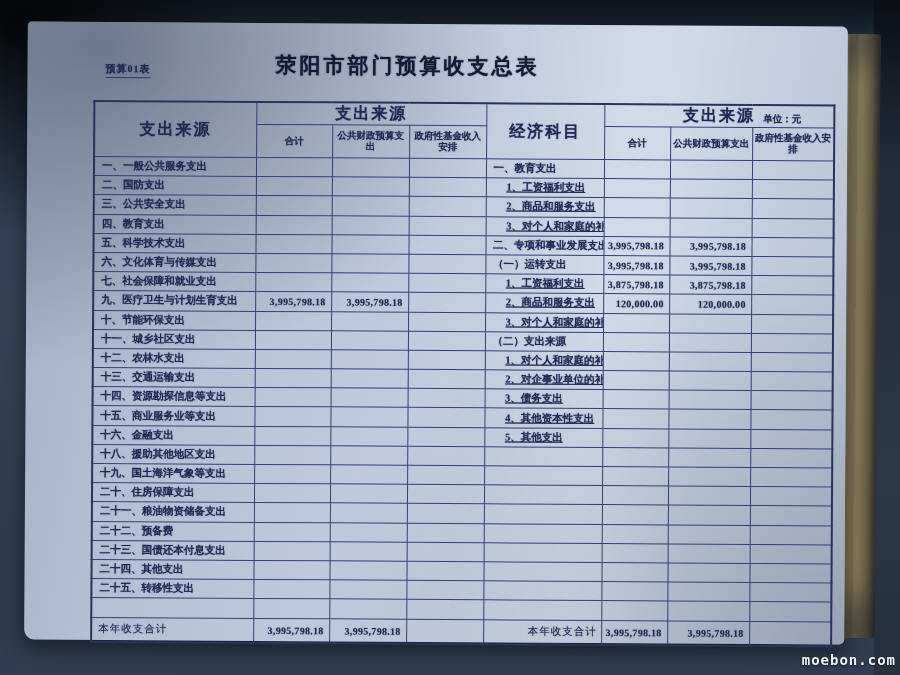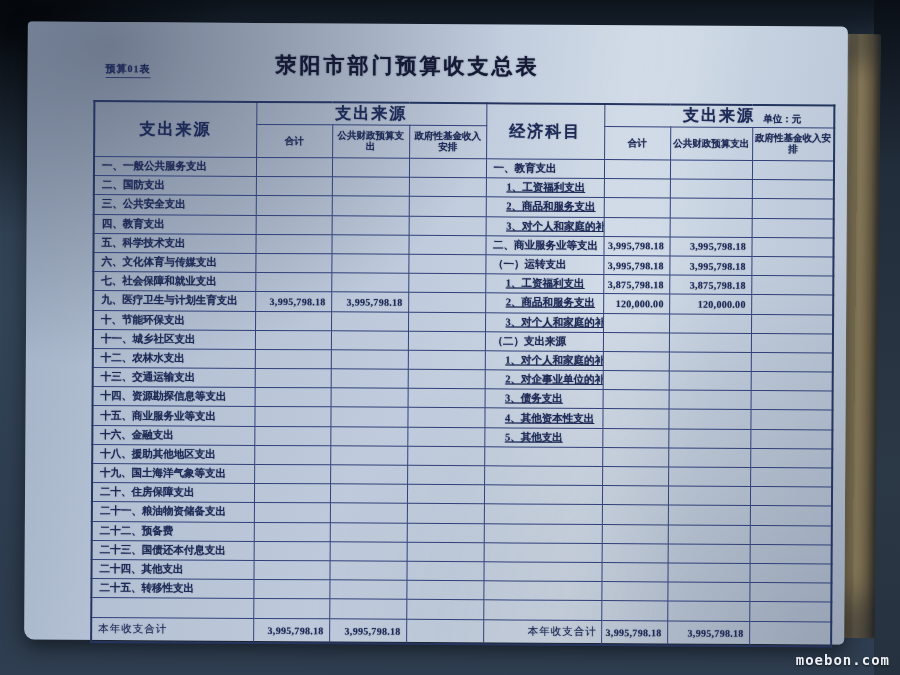--- a/index.html
+++ b/index.html
@@ -74,21 +74,21 @@
   .budget tbody td{height:18.2px;}
   .budget td.subj{font-weight:bold;text-align:left;}
   .budget td.ind0{padding-left:7px;}
   .budget td.ind1{padding-left:20px;text-decoration:underline;}
   .budget td.val{text-align:right;padding-right:5px;font-size:10px;letter-spacing:0.3px;font-weight:bold;}
   .budget tfoot td{height:23px;font-weight:normal;}
   .budget tfoot td.foot-label{text-align:left;padding-left:6px;font-size:10.5px;letter-spacing:1px;}
   .budget tfoot td.foot-label-r{text-align:right;padding-right:4px;font-size:10.5px;letter-spacing:1px;}
   .budget tfoot td.val{text-align:right;padding-right:5px;font-size:10px;}
   .watermark{
-    position:absolute;right:10px;bottom:7px;
+    position:absolute;right:4px;bottom:7px;
     font-family:"DejaVu Sans Mono", monospace;
     font-size:14px;font-weight:bold;color:#edf1f5;letter-spacing:1px;
     text-shadow:0 1px 2px rgba(0,0,0,0.6);
   }
 </style>
 </head>
 <body>
 
 <div class="photo-bg"></div>
 <div class="dark-right"></div>
@@ -166,21 +166,21 @@
             <td class="subj ind1">3、对个人和家庭的补助</td>
             <td class="val"></td>
             <td class="val"></td>
             <td class="val"></td>
           </tr>
           <tr>
             <td class="subj ind0">五、科学技术支出</td>
             <td class="val"></td>
             <td class="val"></td>
             <td class="val"></td>
-            <td class="subj ind0">二、商业服务业等支出</td>
+            <td class="subj ind0">二、专项和事业发展支出</td>
             <td class="val">3,995,798.18</td>
             <td class="val">3,995,798.18</td>
             <td class="val"></td>
           </tr>
           <tr>
             <td class="subj ind0">六、文化体育与传媒支出</td>
             <td class="val"></td>
             <td class="val"></td>
             <td class="val"></td>
             <td class="subj ind0">（一）运转支出</td>

